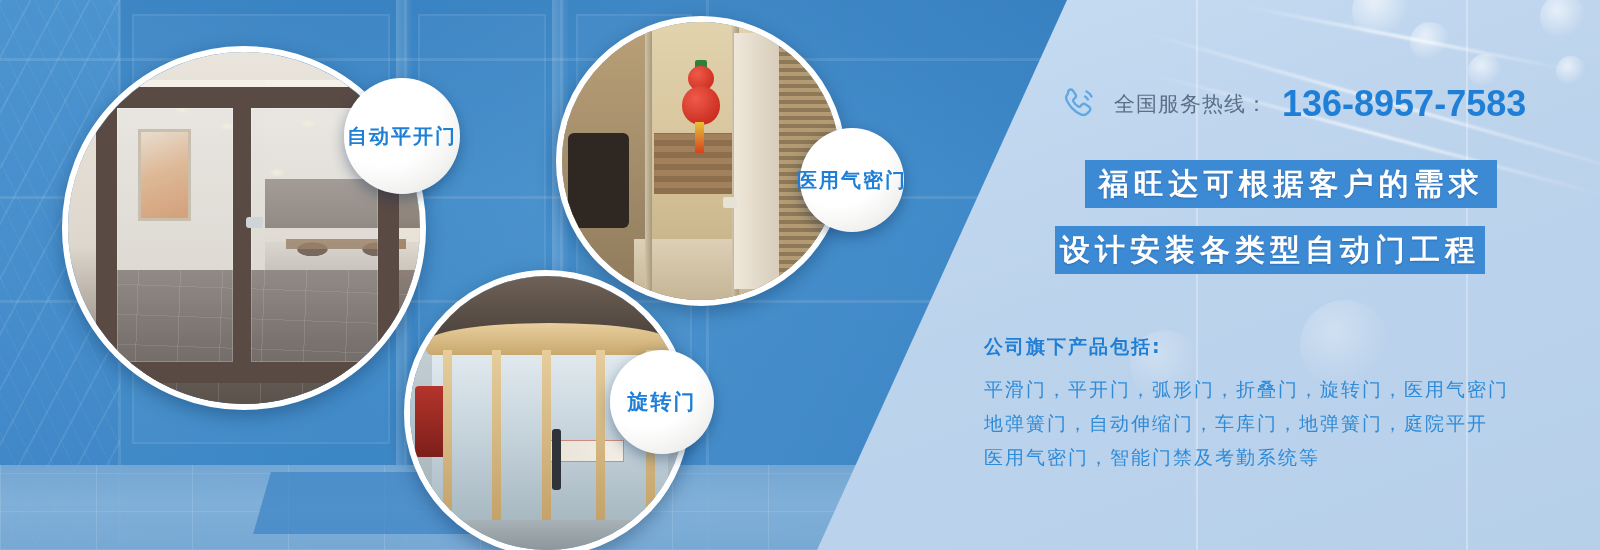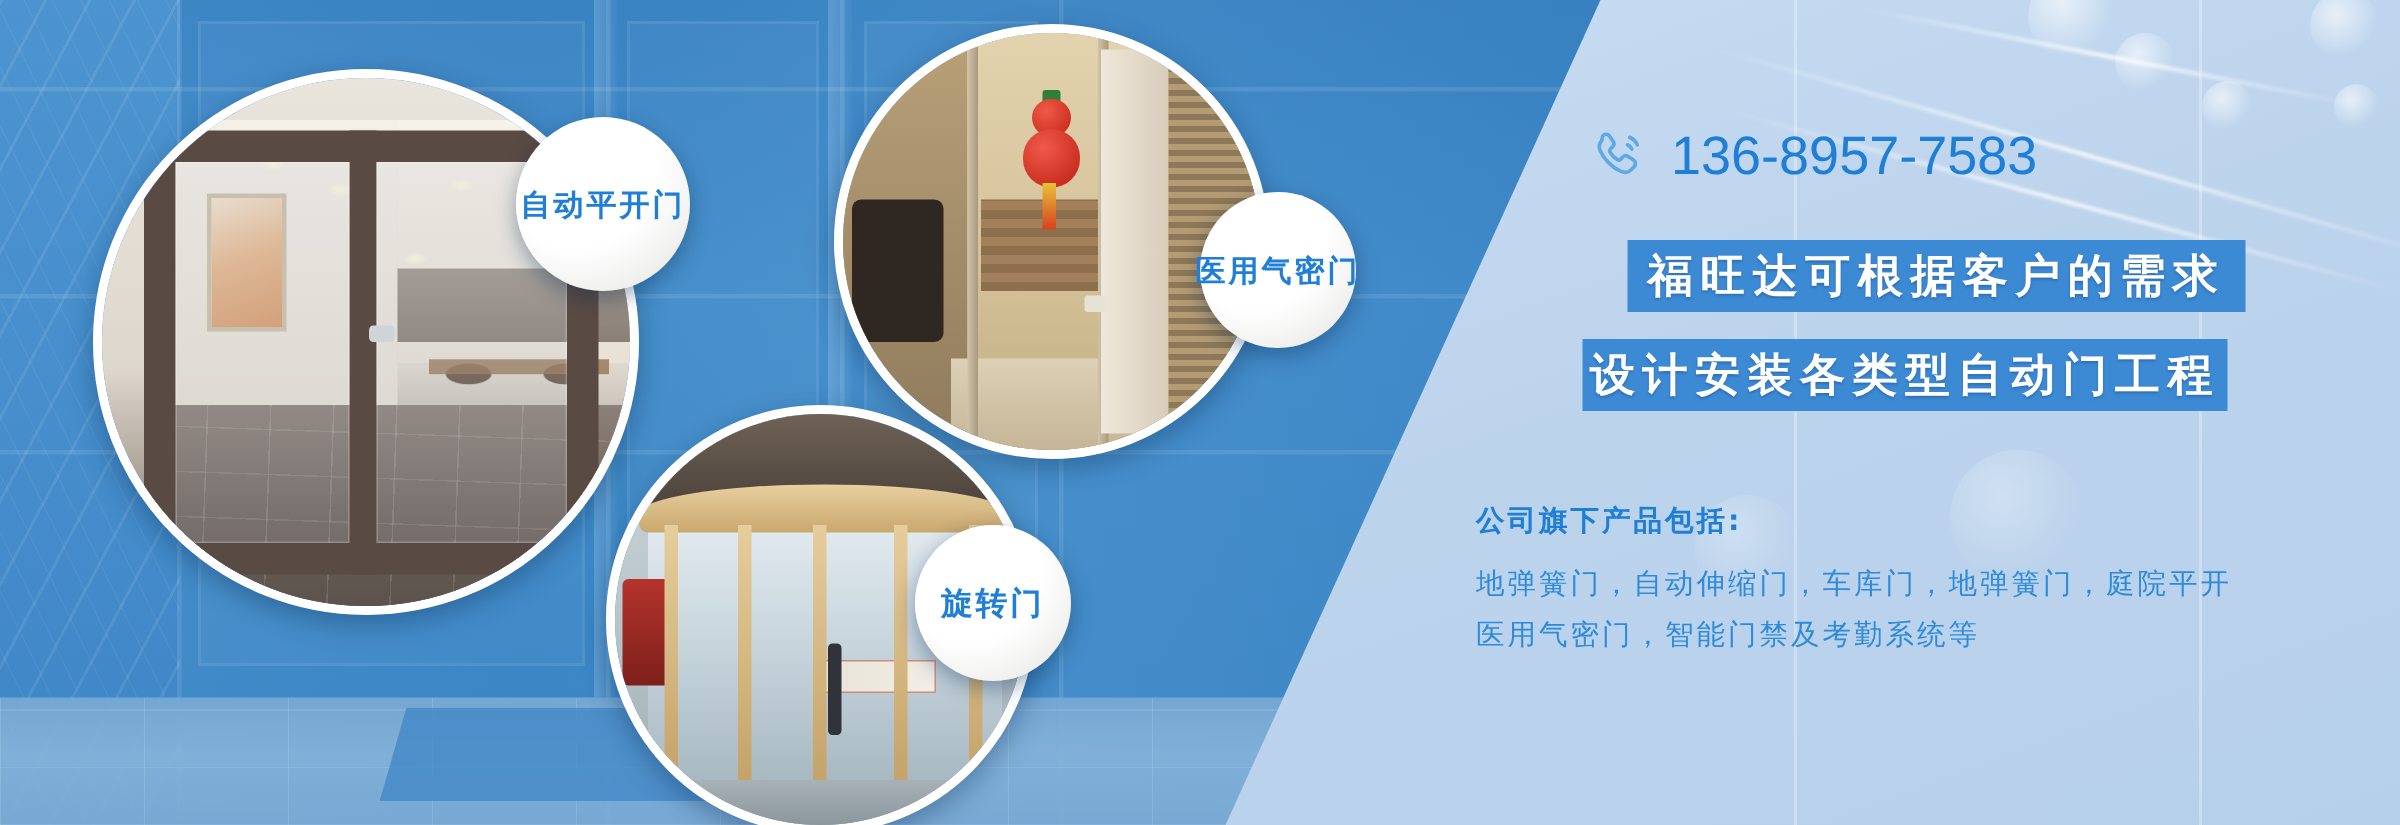--- a/index.html
+++ b/index.html
@@ -204,21 +204,21 @@
   .hotline {
     position:absolute; left:1056px; top:82px;
     display:flex; align-items:center; gap:14px;
   }
   .hotline .phone-icon { width:44px; height:44px; flex:none; }
   .hotline .label {
     font-size:21px; color:#5b6f86; letter-spacing:1px;
     font-family:"DejaVu Sans", sans-serif;
   }
   .hotline .number {
-    font-size:36px; color:#1f7fd6; letter-spacing:0px; font-weight:normal;
+    font-size:36px; color:#1f7fd6; letter-spacing:0px; font-weight:bold;
     font-family:"Liberation Sans", sans-serif;
   }
 
   .claim {
     position:absolute;
     background:#3d8ad4;
     color:#ffffff;
     display:flex; align-items:center; justify-content:center;
     font-size:30px; font-weight:bold; letter-spacing:5px;
     font-family:"DejaVu Sans", sans-serif;
@@ -352,29 +352,31 @@
   </div>
 
   <div class="hotline">
     <span class="phone-icon">
       <svg viewBox="0 0 44 44" width="44" height="44" fill="none" stroke="#5fa8e6" stroke-width="2.4" stroke-linecap="round" stroke-linejoin="round">
         <path d="M12.5 8.5c1.6-1.6 3.6-1.2 4.6.3l2.4 3.6c.8 1.2.6 2.5-.4 3.5l-1.6 1.6c-.5.5-.6 1.1-.3 1.7 1 2 3.4 4.4 5.4 5.4.6.3 1.2.2 1.7-.3l1.6-1.6c1-1 2.3-1.2 3.5-.4l3.6 2.4c1.5 1 1.9 3 .3 4.6l-2 2c-1.7 1.7-4.2 2-6.6 1-5.6-2.3-11.6-8.3-13.9-13.9-1-2.4-.7-4.9 1-6.6z"></path>
         <path d="M30.5 9.5c2.2 1 4 2.8 5 5"></path>
         <path d="M29 14.5c1.3.6 2.3 1.6 2.9 2.9"></path>
       </svg>
     </span>
+    <span class="label">全国服务热线：</span>
     <span class="number">136-8957-7583</span>
   </div>
 
   <div class="claim" id="claim-1">
     <span>福旺达可根据客户的需求</span>
   </div>
   <div class="claim" id="claim-2">
     <span>设计安装各类型自动门工程</span>
   </div>
 
   <div class="products">
     <div class="heading">公司旗下产品包括:</div>
+    <div class="line">平滑门，平开门，弧形门，折叠门，旋转门，医用气密门</div>
     <div class="line">地弹簧门，自动伸缩门，车库门，地弹簧门，庭院平开</div>
     <div class="line">医用气密门，智能门禁及考勤系统等</div>
   </div>
 
 </div>
 
 </body></html>

